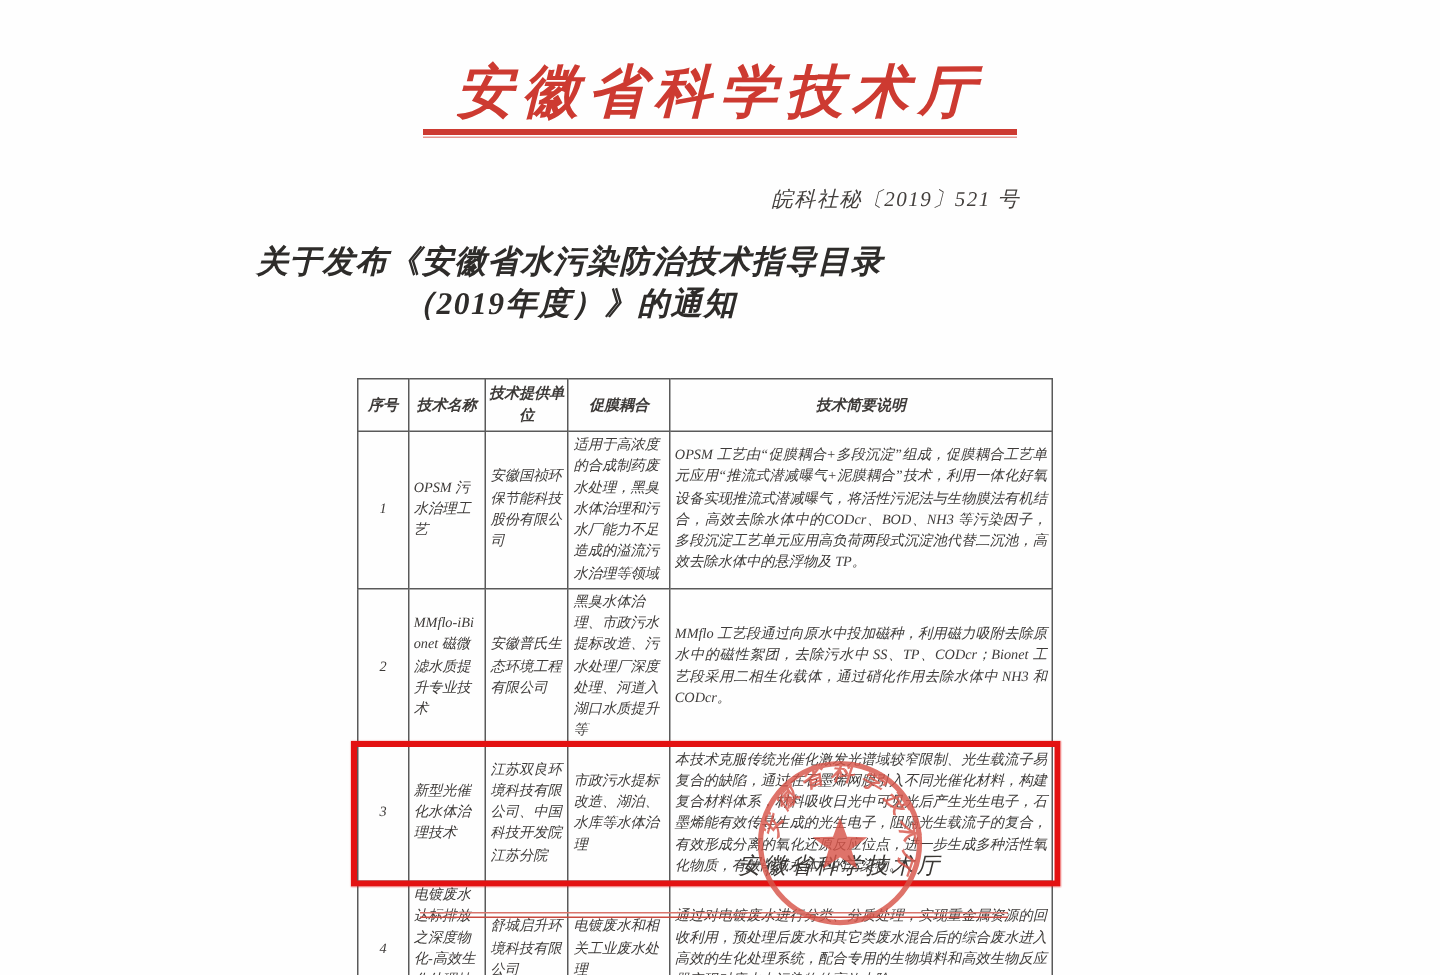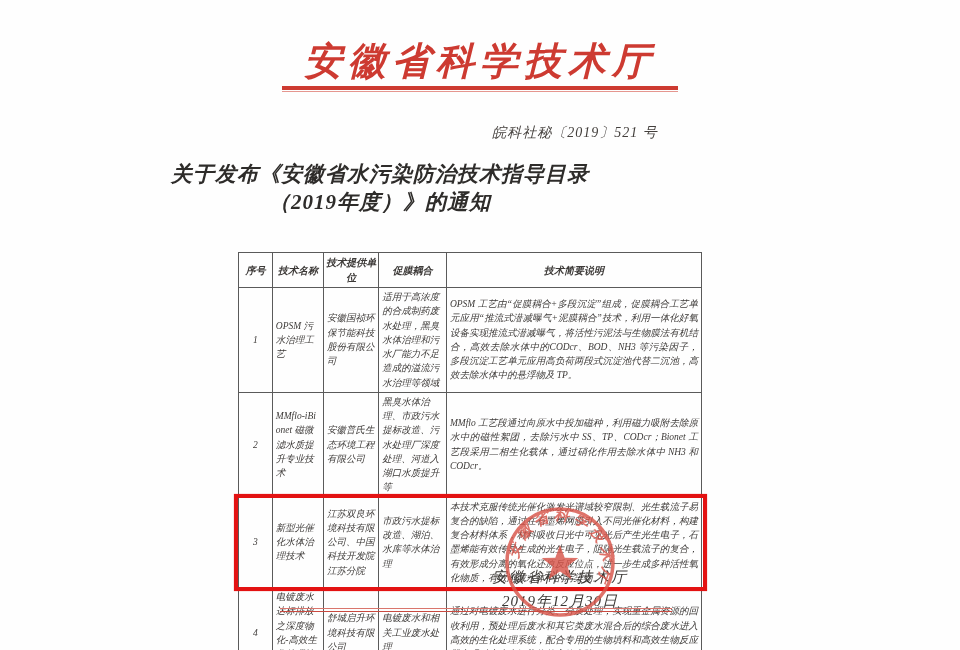--- a/index.html
+++ b/index.html
@@ -10,21 +10,21 @@
     font-style:italic;
   }
   
   .agency-title{
     position:absolute;top:36px;left:0;width:960px;text-align:center;
     font-size:38px;font-weight:bold;letter-spacing:6px;color:#cd3a31;
   }
   .head-rule{position:absolute;top:86px;left:282px;width:396px;height:4px;background:#cd3a31;}
   .head-rule-sub{position:absolute;top:91px;left:282px;width:396px;height:1px;background:#e5968f;}
   .doc-number{
-    position:absolute;top:124px;left:470px;width:210px;text-align:center;
+    position:absolute;top:124px;left:470px;width:210px;text-align:right;
     font-size:14px;color:#433f3c;letter-spacing:1px;
   }
   .notice-title{
     position:absolute;top:160px;left:0;width:760px;text-align:center;
     font-size:21px;font-weight:bold;color:#2e2c2a;line-height:1.35;letter-spacing:1px;
   }
   
   .table-wrap{position:absolute;top:252px;left:238px;width:464px;}
   table.doc-table{border-collapse:collapse;table-layout:fixed;width:464px;}
   .doc-table th,.doc-table td{
@@ -120,21 +120,20 @@
           <td class="cell-summary">通过对电镀废水进行分类、分质处理，实现重金属资源的回收利用，预处理后废水和其它类废水混合后的综合废水进入高效的生化处理系统，配合专用的生物填料和高效生物反应器实现对废水中污染物的高效去除。</td>
         </tr>
       </tbody>
     </table>
   </div>
 
   <div class="highlight-overlay" style="left: 233.5px; top: 494px; width: 465px; height: 88.5px;"></div>
 
 
   <div class="sign-agency">安徽省科学技术厅</div>
-  <div class="sign-date">2019年12月30日</div>
 
   <svg class="seal" viewBox="0 0 114 114">
     <circle cx="57" cy="57" r="53" fill="none" stroke="#d8554a" stroke-width="3.5"></circle>
     <path id="sealArc" d="M 57 99 A 42 42 0 1 1 57.01 99" fill="none" stroke="none"></path>
     <text fill="#d8554a" font-size="15" font-weight="bold" font-family="Liberation Serif, DejaVu Serif, serif" letter-spacing="4">
       <textPath href="#sealArc" startOffset="26%" id="seal-textpath">安徽省科学技术厅</textPath>
     </text>
     <polygon points="57,40 61.7,52.8 75.3,53.1 64.5,61.2 68.5,74.2 57,66.5 45.5,74.2 49.5,61.2 38.7,53.1 52.3,52.8" fill="#d8554a"></polygon>
   </svg>
 

